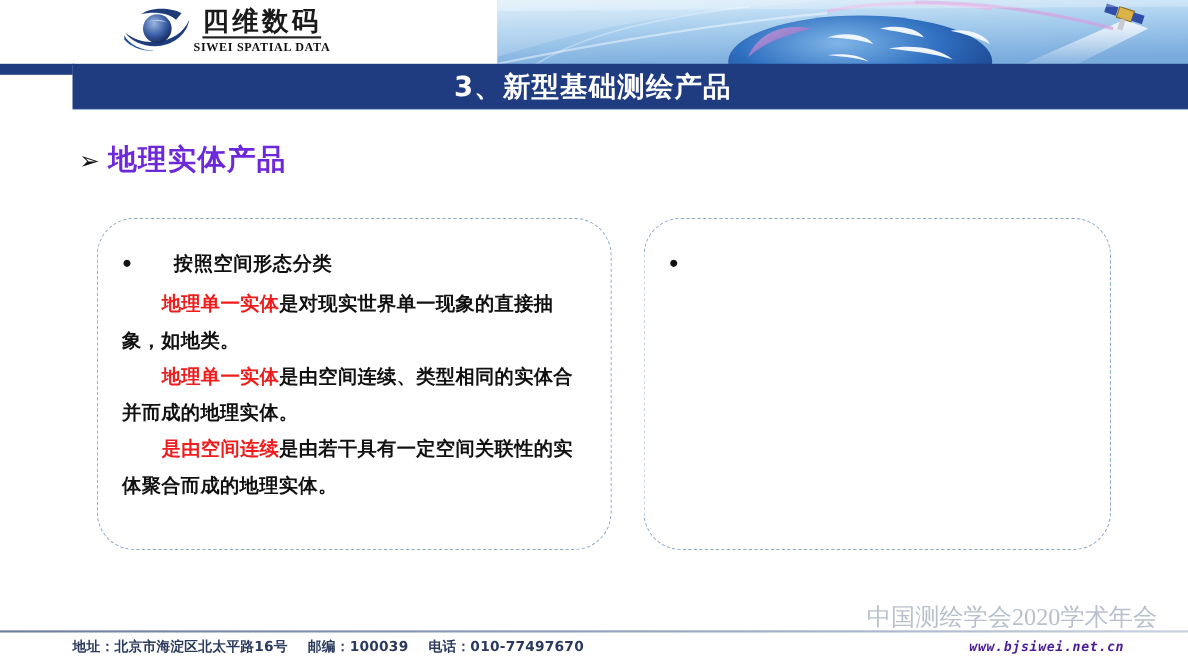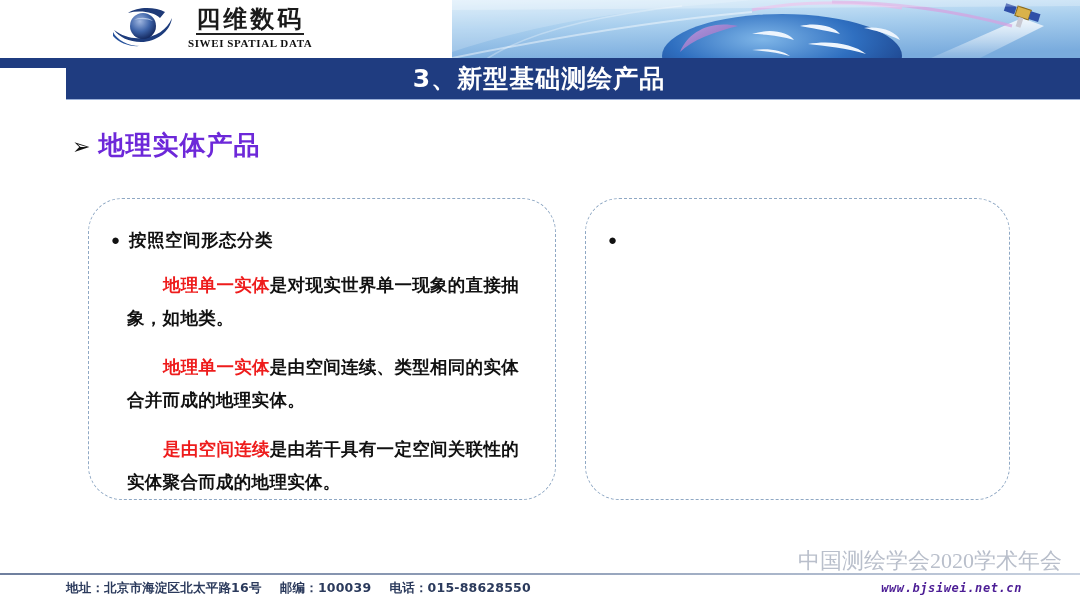--- a/index.html
+++ b/index.html
@@ -36,21 +36,21 @@
     left: 0; top: 0;
     width: 452px; height: 62px;
     background: #ffffff;
   }
   .logo-wrap {
     position: absolute;
     left: 110px;
     top: 6px;
     display: flex;
     align-items: center;
-    gap: 12px;
+    gap: 0;
   }
   .logo-mark { width: 66px; height: 44px; }
   .logo-text { display: flex; flex-direction: column; align-items: center; }
   .logo-cn {
     font-family: "DejaVu Sans", "Liberation Sans", sans-serif;
     font-size: 24px;
     font-weight: bold;
     color: #1a1a1a;
     letter-spacing: 3px;
     line-height: 1.05;
@@ -145,38 +145,39 @@
     line-height: 26px;
     color: #111;
   }
   .bullet-label {
     font-family: "DejaVu Sans", "Liberation Sans", sans-serif;
     font-size: 17.5px;
     font-weight: bold;
     color: #111;
     line-height: 26px;
     letter-spacing: 0.5px;
+    margin-left: 29px;
   }
   .para {
     font-family: "DejaVu Sans", "Liberation Sans", sans-serif;
     font-size: 17.5px;
     font-weight: bold;
     color: #111;
     line-height: 33px;
     letter-spacing: 0.3px;
     text-indent: 36px;
-    margin: 16px;
+    margin: 0;
   }
   .para + .para { margin-top: 0; }
   .hl { color: #ee1c1c; }
 
   
   .watermark {
     position: absolute;
-    right: 18px;
+    right: 28px;
     top: 546px;
     font-family: "Liberation Serif", "DejaVu Serif", serif;
     font-size: 22px;
     color: #b9bfcb;
     letter-spacing: 0px;
     white-space: nowrap;
   }
   .footer-rule {
     position: absolute;
     left: 0;
@@ -310,16 +311,16 @@
   <div class="box box-right">
     <div class="box-inner">
       <div class="bullet-row">
         <span class="dot-bullet">●</span>
       </div>
     </div>
   </div>
 
   <div class="watermark">中国测绘学会2020学术年会</div>
   <div class="footer-rule"></div>
-  <div class="footer-left">地址：北京市海淀区北太平路16号    邮编：100039    电话：015-88628550</div>
+  <div class="footer-left">地址：北京市海淀区北太平路16号    邮编：100039    电话：010-77497670</div>
   <div class="footer-right">www.bjsiwei.net.cn</div>
 
 </div>
 
 </body></html>

